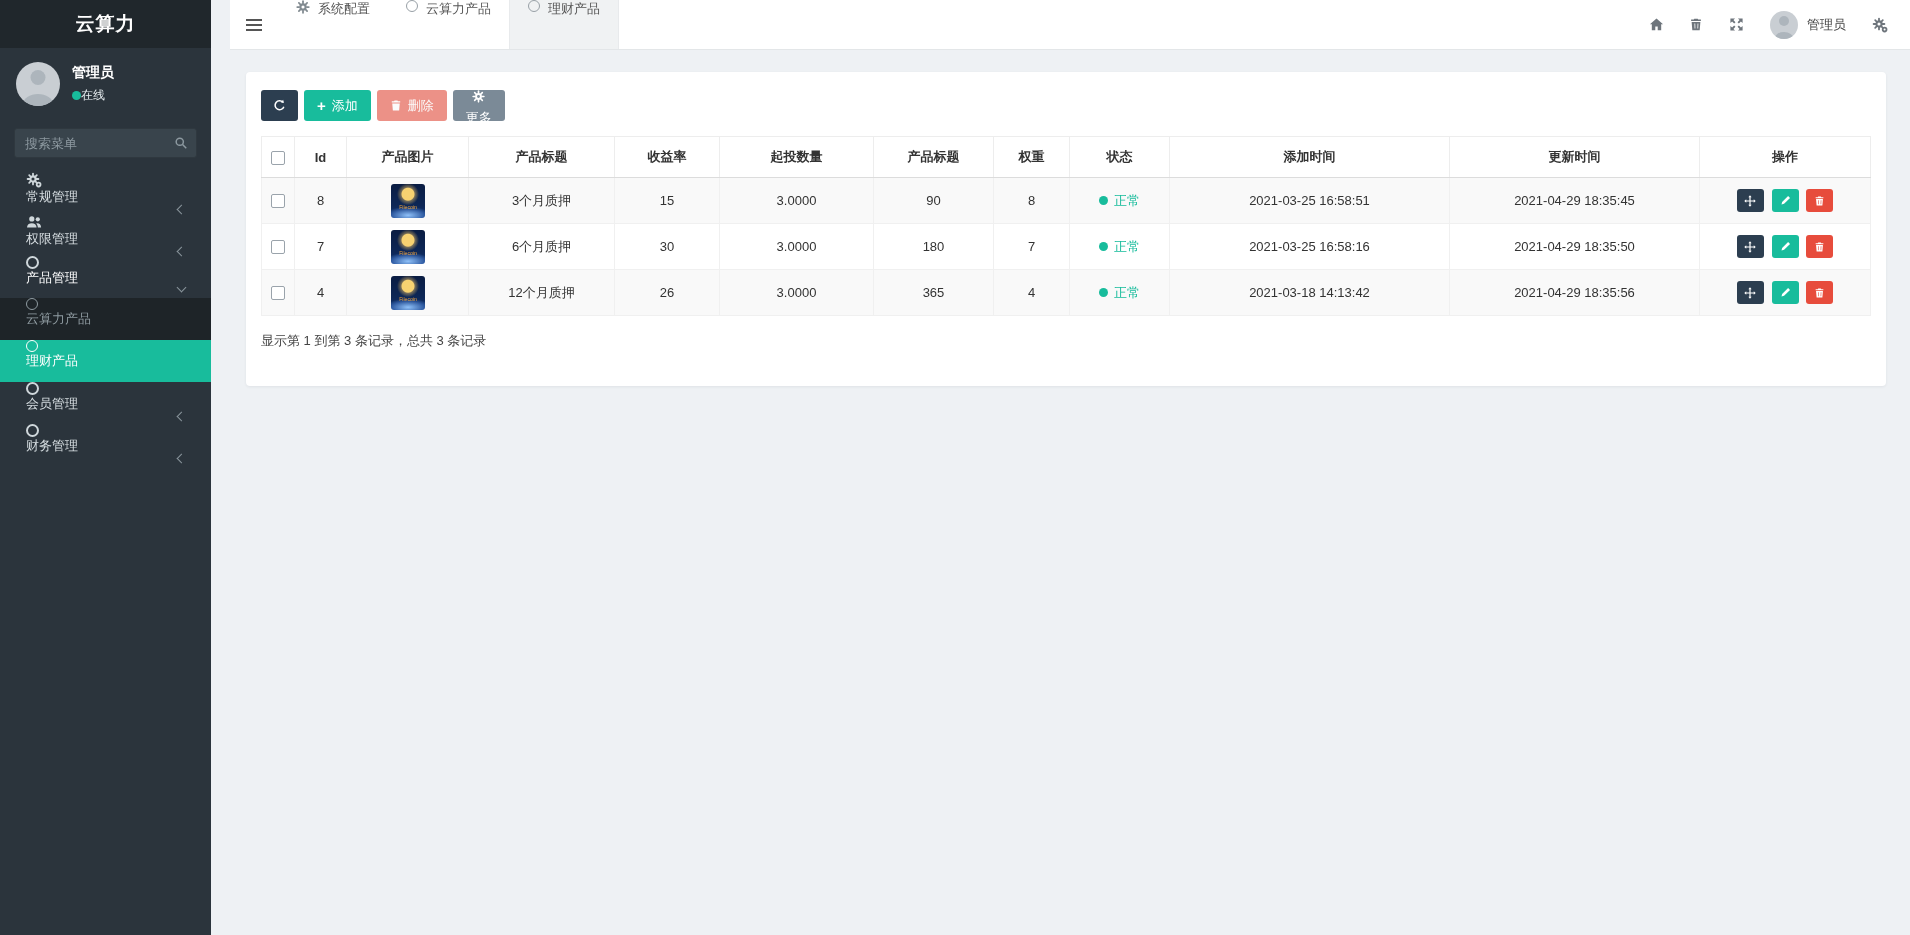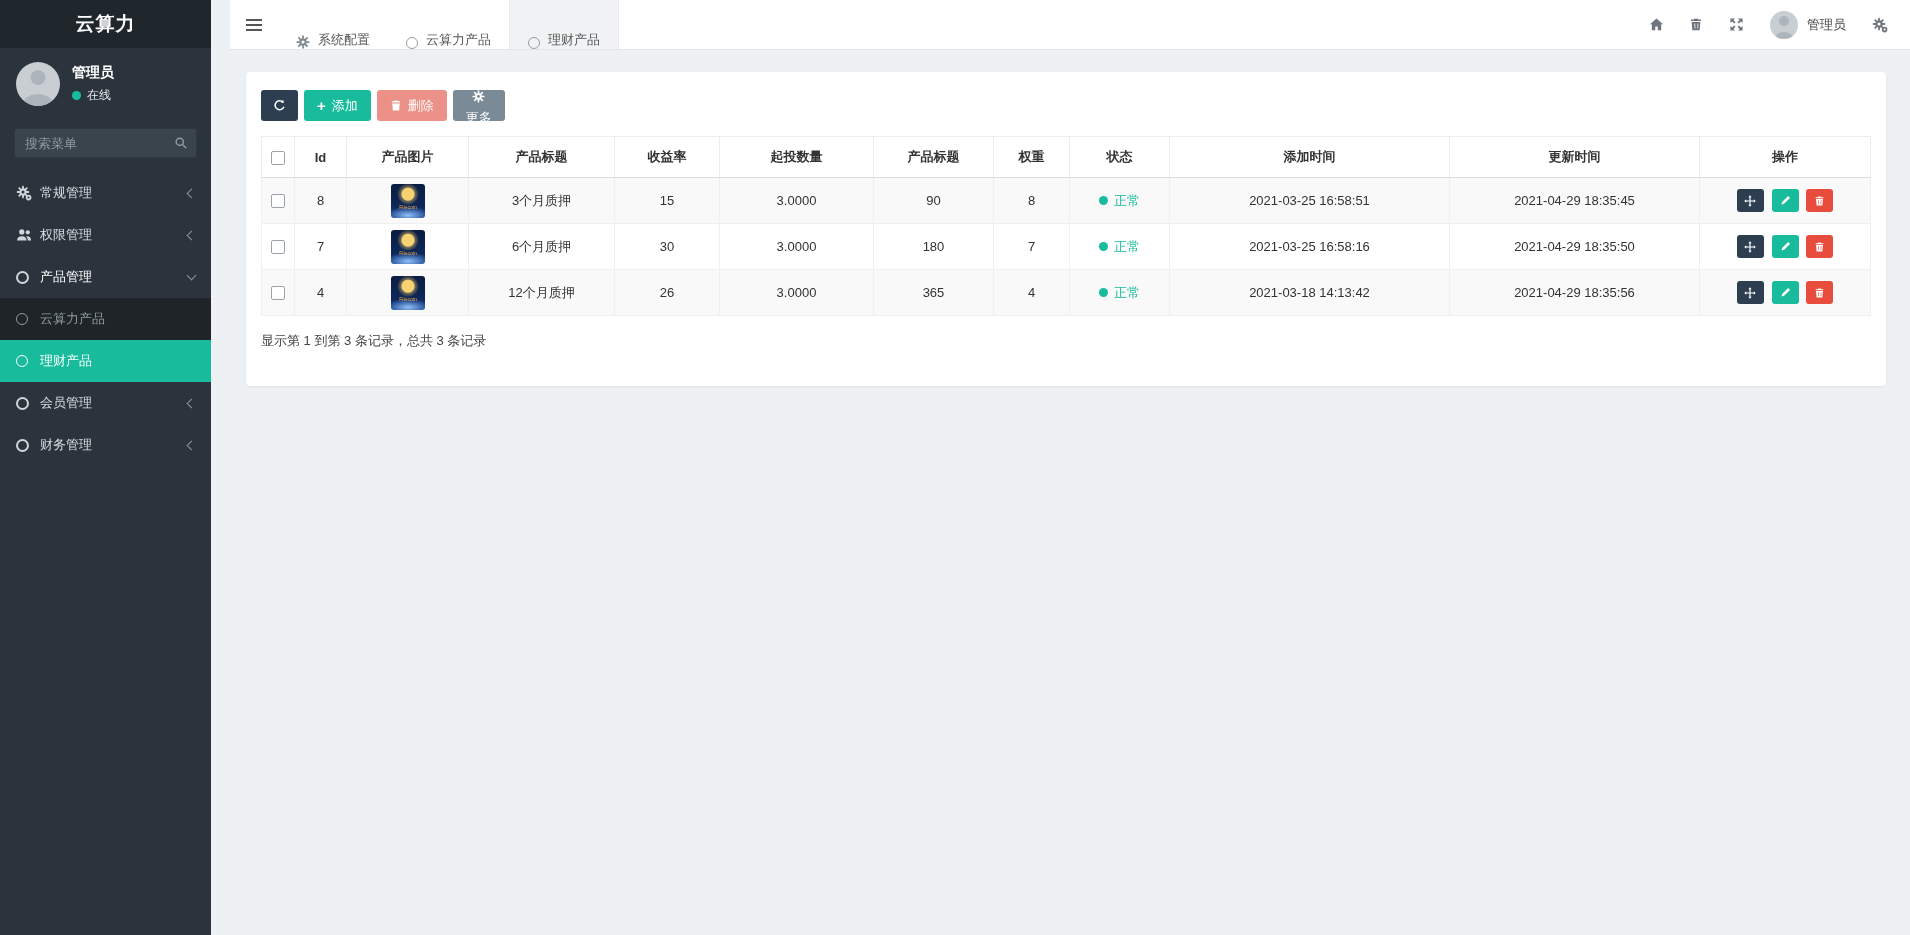--- a/index.html
+++ b/index.html
@@ -9,49 +9,49 @@
 
   
   .sidebar { position:absolute; left:0; top:0; width:211px; height:935px; background:#2b343c; z-index:5; }
   .brand { height:48px; line-height:48px; text-align:center; background:#20272c; color:#fff; font-size:19px; font-weight:600; letter-spacing:1px; }
   .user-panel { display:flex; align-items:center; gap:12px; padding:14px 16px 12px; }
   .avatar { width:44px; height:44px; border-radius:50%; background:#c9ced3; position:relative; overflow:hidden; flex:none; }
   .avatar::before { content:""; position:absolute; top:8px; left:50%; transform:translateX(-50%); width:15px; height:15px; border-radius:50%; background:#adb5bc; }
   .avatar::after { content:""; position:absolute; bottom:-8px; left:50%; transform:translateX(-50%); width:30px; height:20px; border-radius:50%; background:#adb5bc; }
   .user-meta { display:flex; flex-direction:column; gap:5px; }
   .user-name { color:#fff; font-weight:bold; font-size:14px; }
-  .user-status { color:#e8eef1; font-size:12px; display:flex; align-items:center; gap:6px; }
+  .user-status { color:#e8eef1; font-size:12px; display:flex; align-items:center; }
   .dot { width:9px; height:9px; border-radius:50%; background:#18bc9c; display:inline-block; flex:none; }
   .search-wrap { margin:10px 14px 14px; position:relative; }
   .search-wrap input { width:100%; height:30px; background:#39444c; border:1px solid #2f383f; border-radius:3px; color:#cfd8dc; font-size:13px; padding:0 30px 0 10px; outline:none; font-family:inherit; }
   .search-wrap input::placeholder { color:#8d99a0; }
   .search-ico { position:absolute; right:9px; top:8px; width:14px; height:14px; color:#8d99a0; }
   .menu { list-style:none; margin-top:6px; }
-  .mi { display:flex; align-items:center; height:42px; padding:0 16px; color:#d7dee2; cursor:pointer; }
+  .mi { display:flex; align-items:flex-start; height:42px; padding:0 26px; color:#d7dee2; cursor:pointer;flex-direction:column; }
   .mi .mi-ico { width:24px; display:flex; align-items:center; color:#cfd7db; flex:none; }
   .mi .mi-label { font-size:13px; }
   .mi .chev { margin-left:auto; width:7px; height:7px; border-right:1.6px solid #8a959c; border-bottom:1.6px solid #8a959c; flex:none; }
   .chev.left { transform:rotate(135deg); }
   .chev.down { transform:rotate(45deg); margin-top:-3px; }
   .mi.parent-open { color:#fff; }
   .mi.sub { background:#1e2428; color:#8f9ba1; }
   .mi.sub .mi-ico { color:#8f9ba1; }
   .mi.sub.active { background:#18bc9c; color:#fff; }
   .mi.sub.active .mi-ico { color:#fff; }
   .ring { width:13px; height:13px; border:2px solid currentColor; border-radius:50%; }
   .ring.sm { width:12px; height:12px; border-width:1.8px; }
 
   
   .topbar { position:absolute; left:230px; top:0; right:0; height:50px; background:#fff; border-bottom:1px solid #e3e6e8; display:flex; align-items:stretch; z-index:4; }
   .hamb-box { width:48px; display:flex; align-items:center; justify-content:center; cursor:pointer; }
   .hamb { width:16px; height:2px; background:#555; position:relative; }
   .hamb::before,.hamb::after { content:""; position:absolute; left:0; width:16px; height:2px; background:#555; }
   .hamb::before { top:-5px; } .hamb::after { top:5px; }
   .tabs { display:flex; align-items:stretch; }
-  .tab { display:flex; align-items:flex-end; gap:8px; padding:0 18px; color:#555; font-size:13px; cursor:pointer; }
+  .tab { display:flex; align-items:flex-start; gap:8px; padding:0 18px; color:#555; font-size:13px; cursor:pointer; }
   .tab .t-ico { color:#818a90; display:flex; }
   .tab.active { background:#f0f2f3; border-left:1px solid #e8eaec; border-right:1px solid #e8eaec; }
   .tab-ring { width:12px; height:12px; border:1.6px solid #98a0a6; border-radius:50%; }
   .top-right { margin-left:auto; display:flex; align-items:center; padding-right:10px; }
   .top-icon { width:40px; height:50px; display:flex; align-items:center; justify-content:center; color:#6e757c; cursor:pointer; }
   .top-user { display:flex; align-items:center; gap:9px; padding:0 14px; cursor:pointer; }
   .avatar.small { width:28px; height:28px; }
   .avatar.small::before { top:5px; width:10px; height:10px; }
   .avatar.small::after { bottom:-6px; width:19px; height:13px; }
   .top-user-name { color:#444; font-size:13px; }

